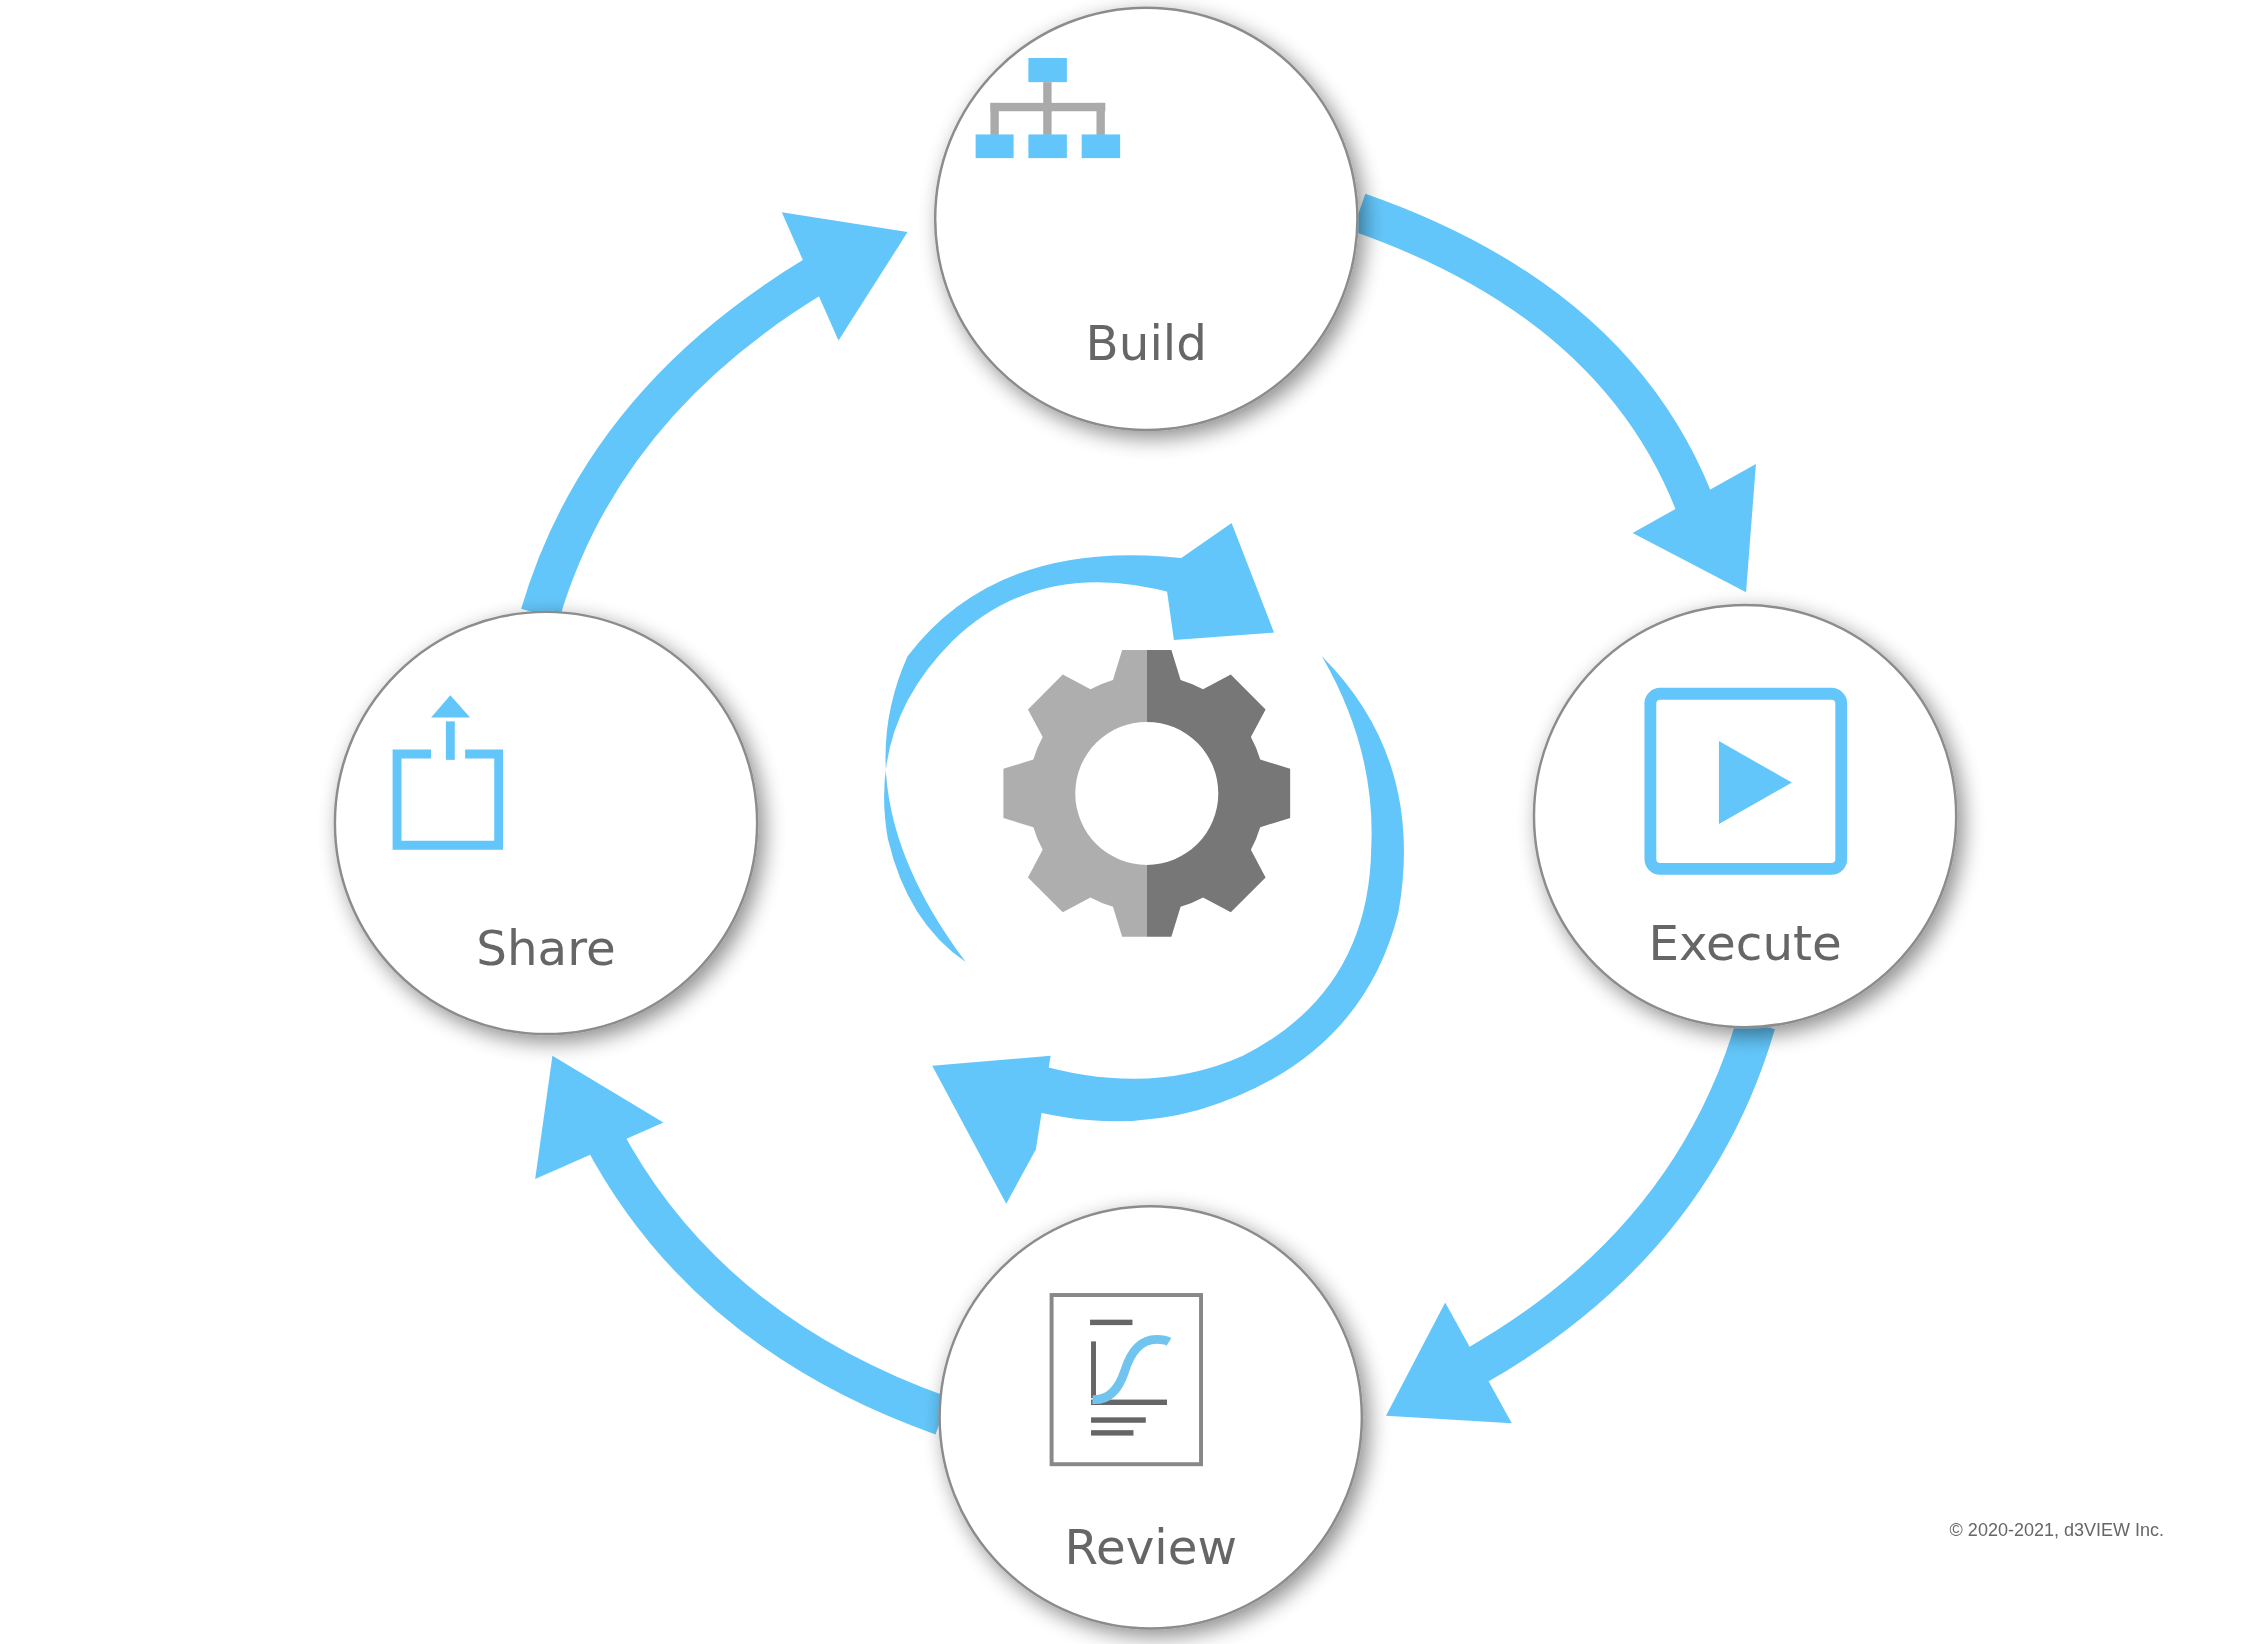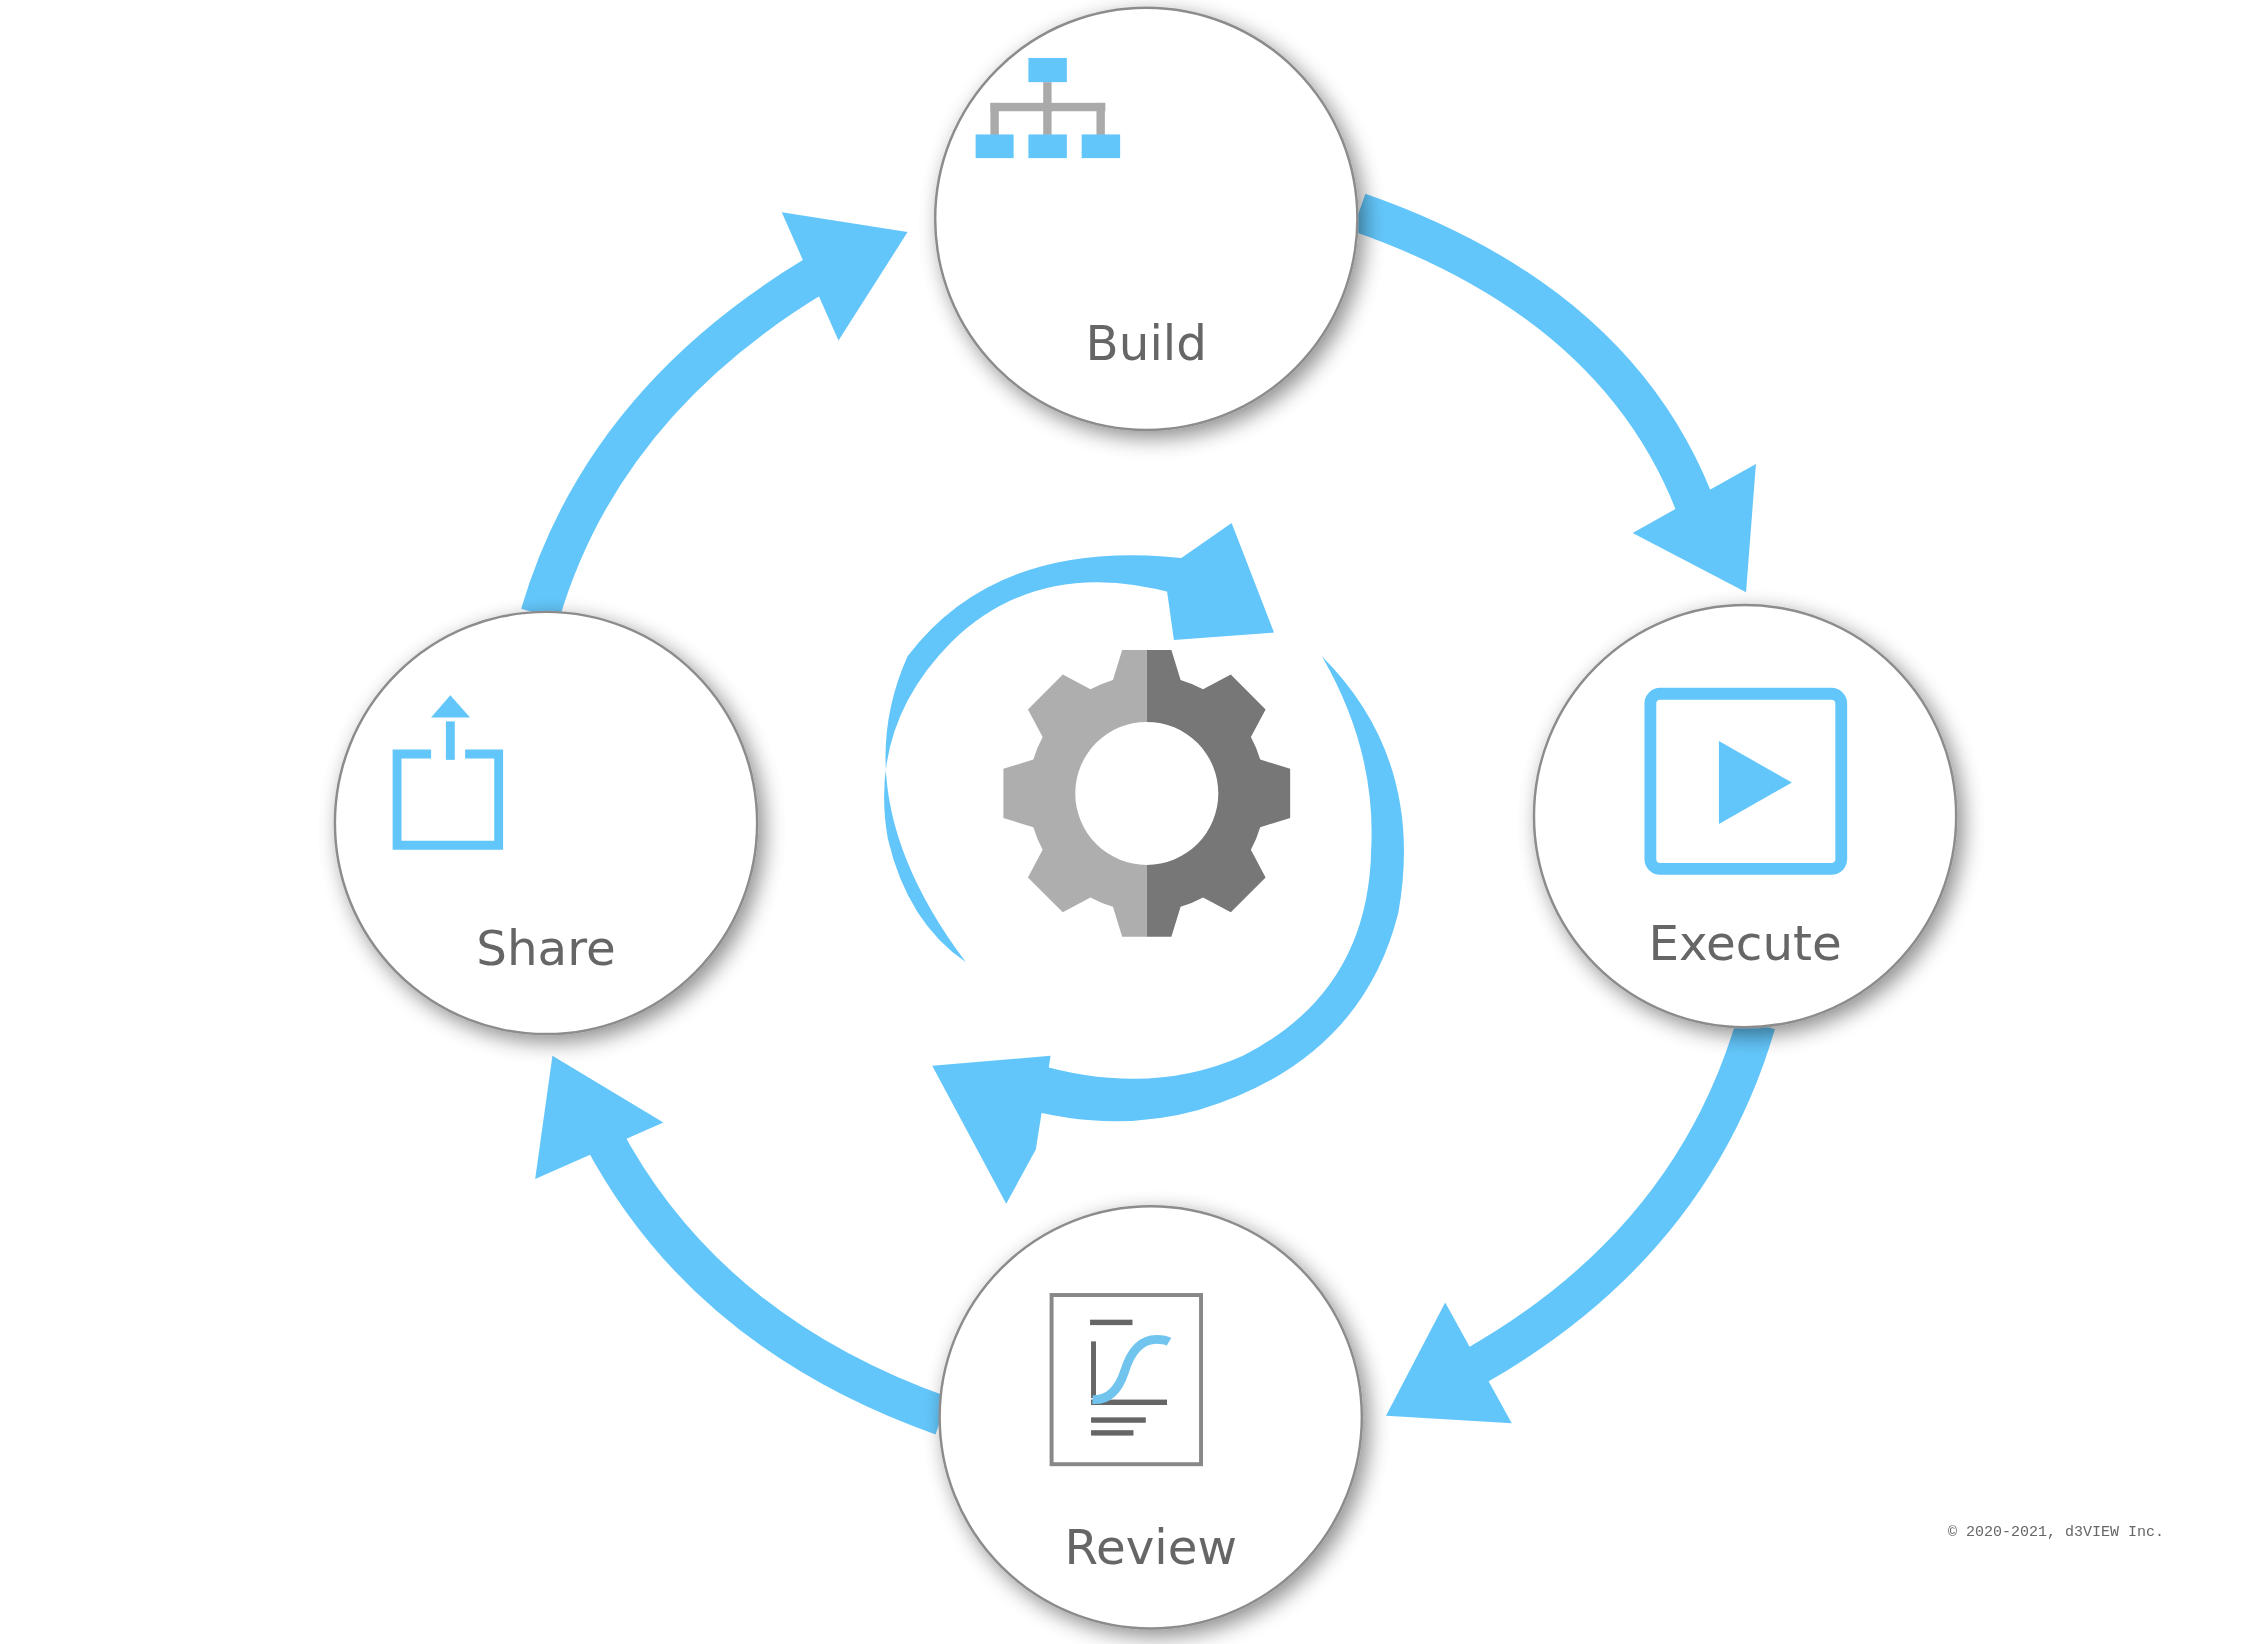--- a/index.html
+++ b/index.html
@@ -1,20 +1,20 @@
 <!DOCTYPE html>
 <html style="font-size:8px"><head>
 <meta charset="utf-8">
 <style>
   html, body { margin: 0; padding: 0; background: #ffffff; }
   body { width: 2261px; height: 1645px; overflow: hidden; position: relative; }
   svg.stage { position: absolute; left: 0; top: 0; }
   .label { font-family: "DejaVu Sans", sans-serif; fill: #666666; }
-  .copyright { position: absolute; right: 97px; bottom: 104px; font-family: Liberation Mono, monospace;
-    font-size: 15px; color: #666666; }
+  .copyright { position: absolute; right: 97px; bottom: 104px; font-family: Liberation Sans, sans-serif;
+    font-size: 18px; color: #666666; }
 </style>
 </head>
 <body>
 
 <svg class="stage" width="2261" height="1645" viewBox="0 0 4584 3334" xmlns="http://www.w3.org/2000/svg">
   <defs>
     <filter id="shadow" x="-20%" y="-20%" width="140%" height="140%">
       <feGaussianBlur in="SourceAlpha" stdDeviation="22"></feGaussianBlur>
       <feOffset dx="12" dy="14" result="ob"></feOffset>
       <feComponentTransfer>

